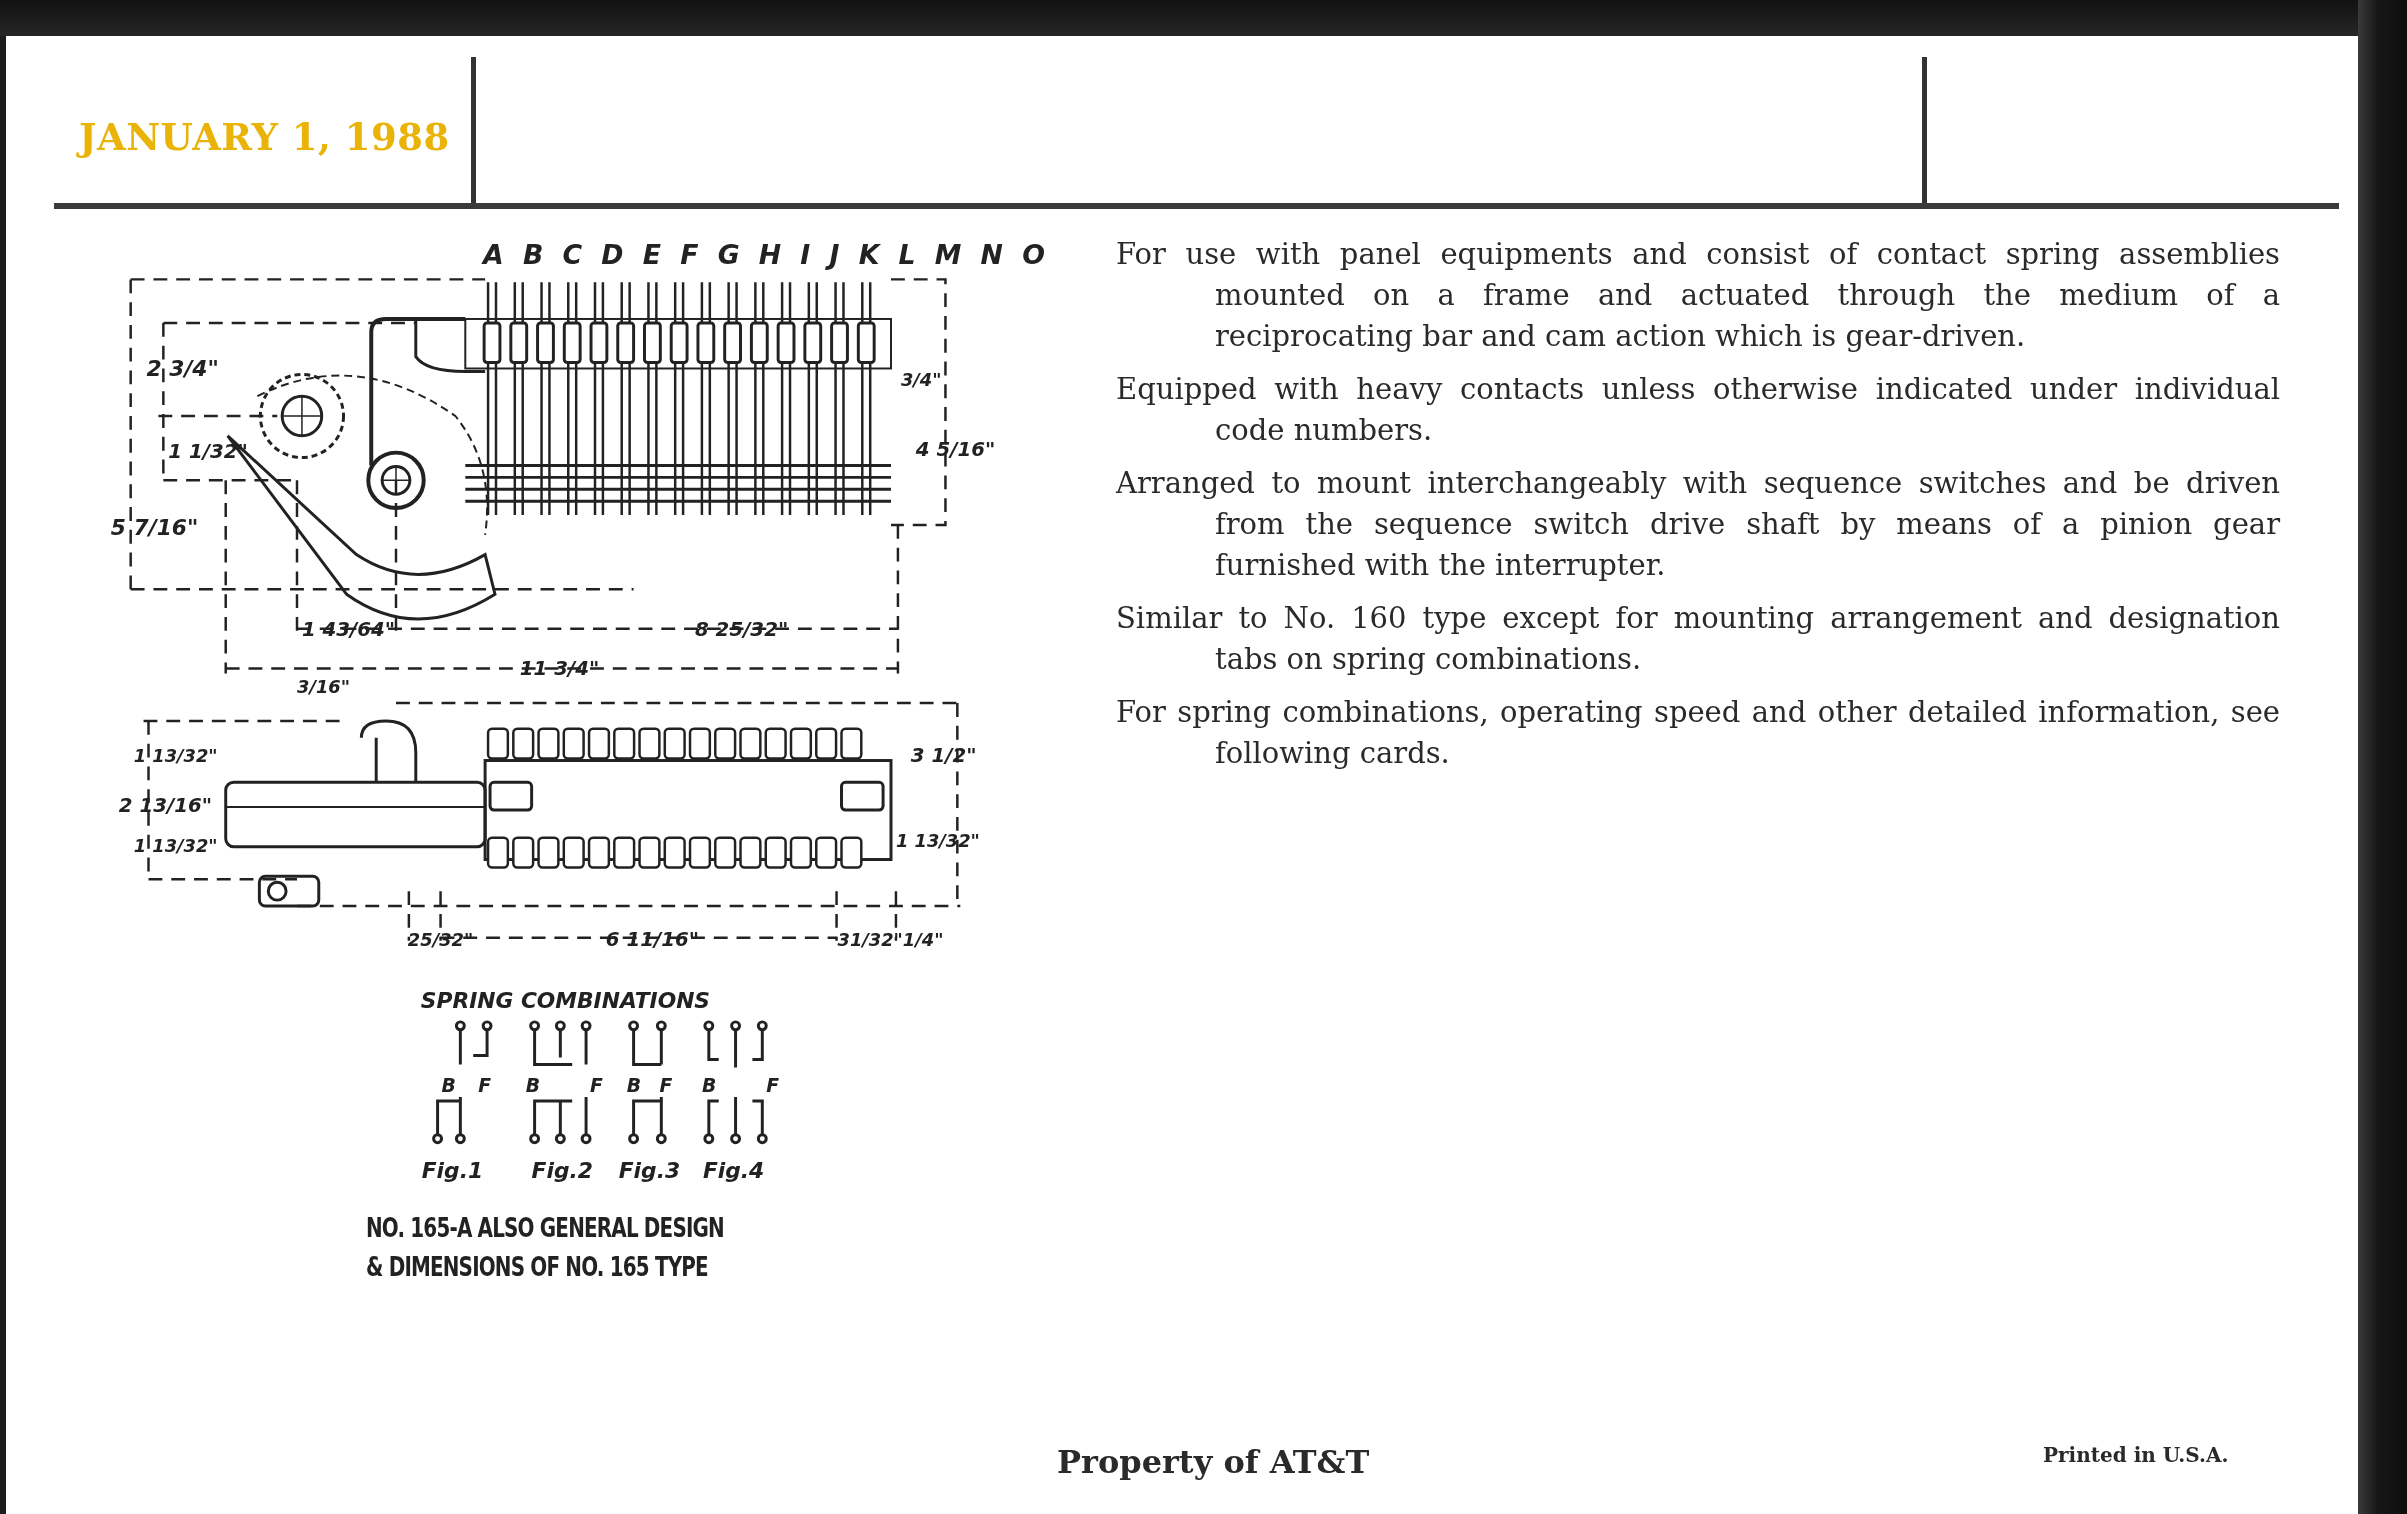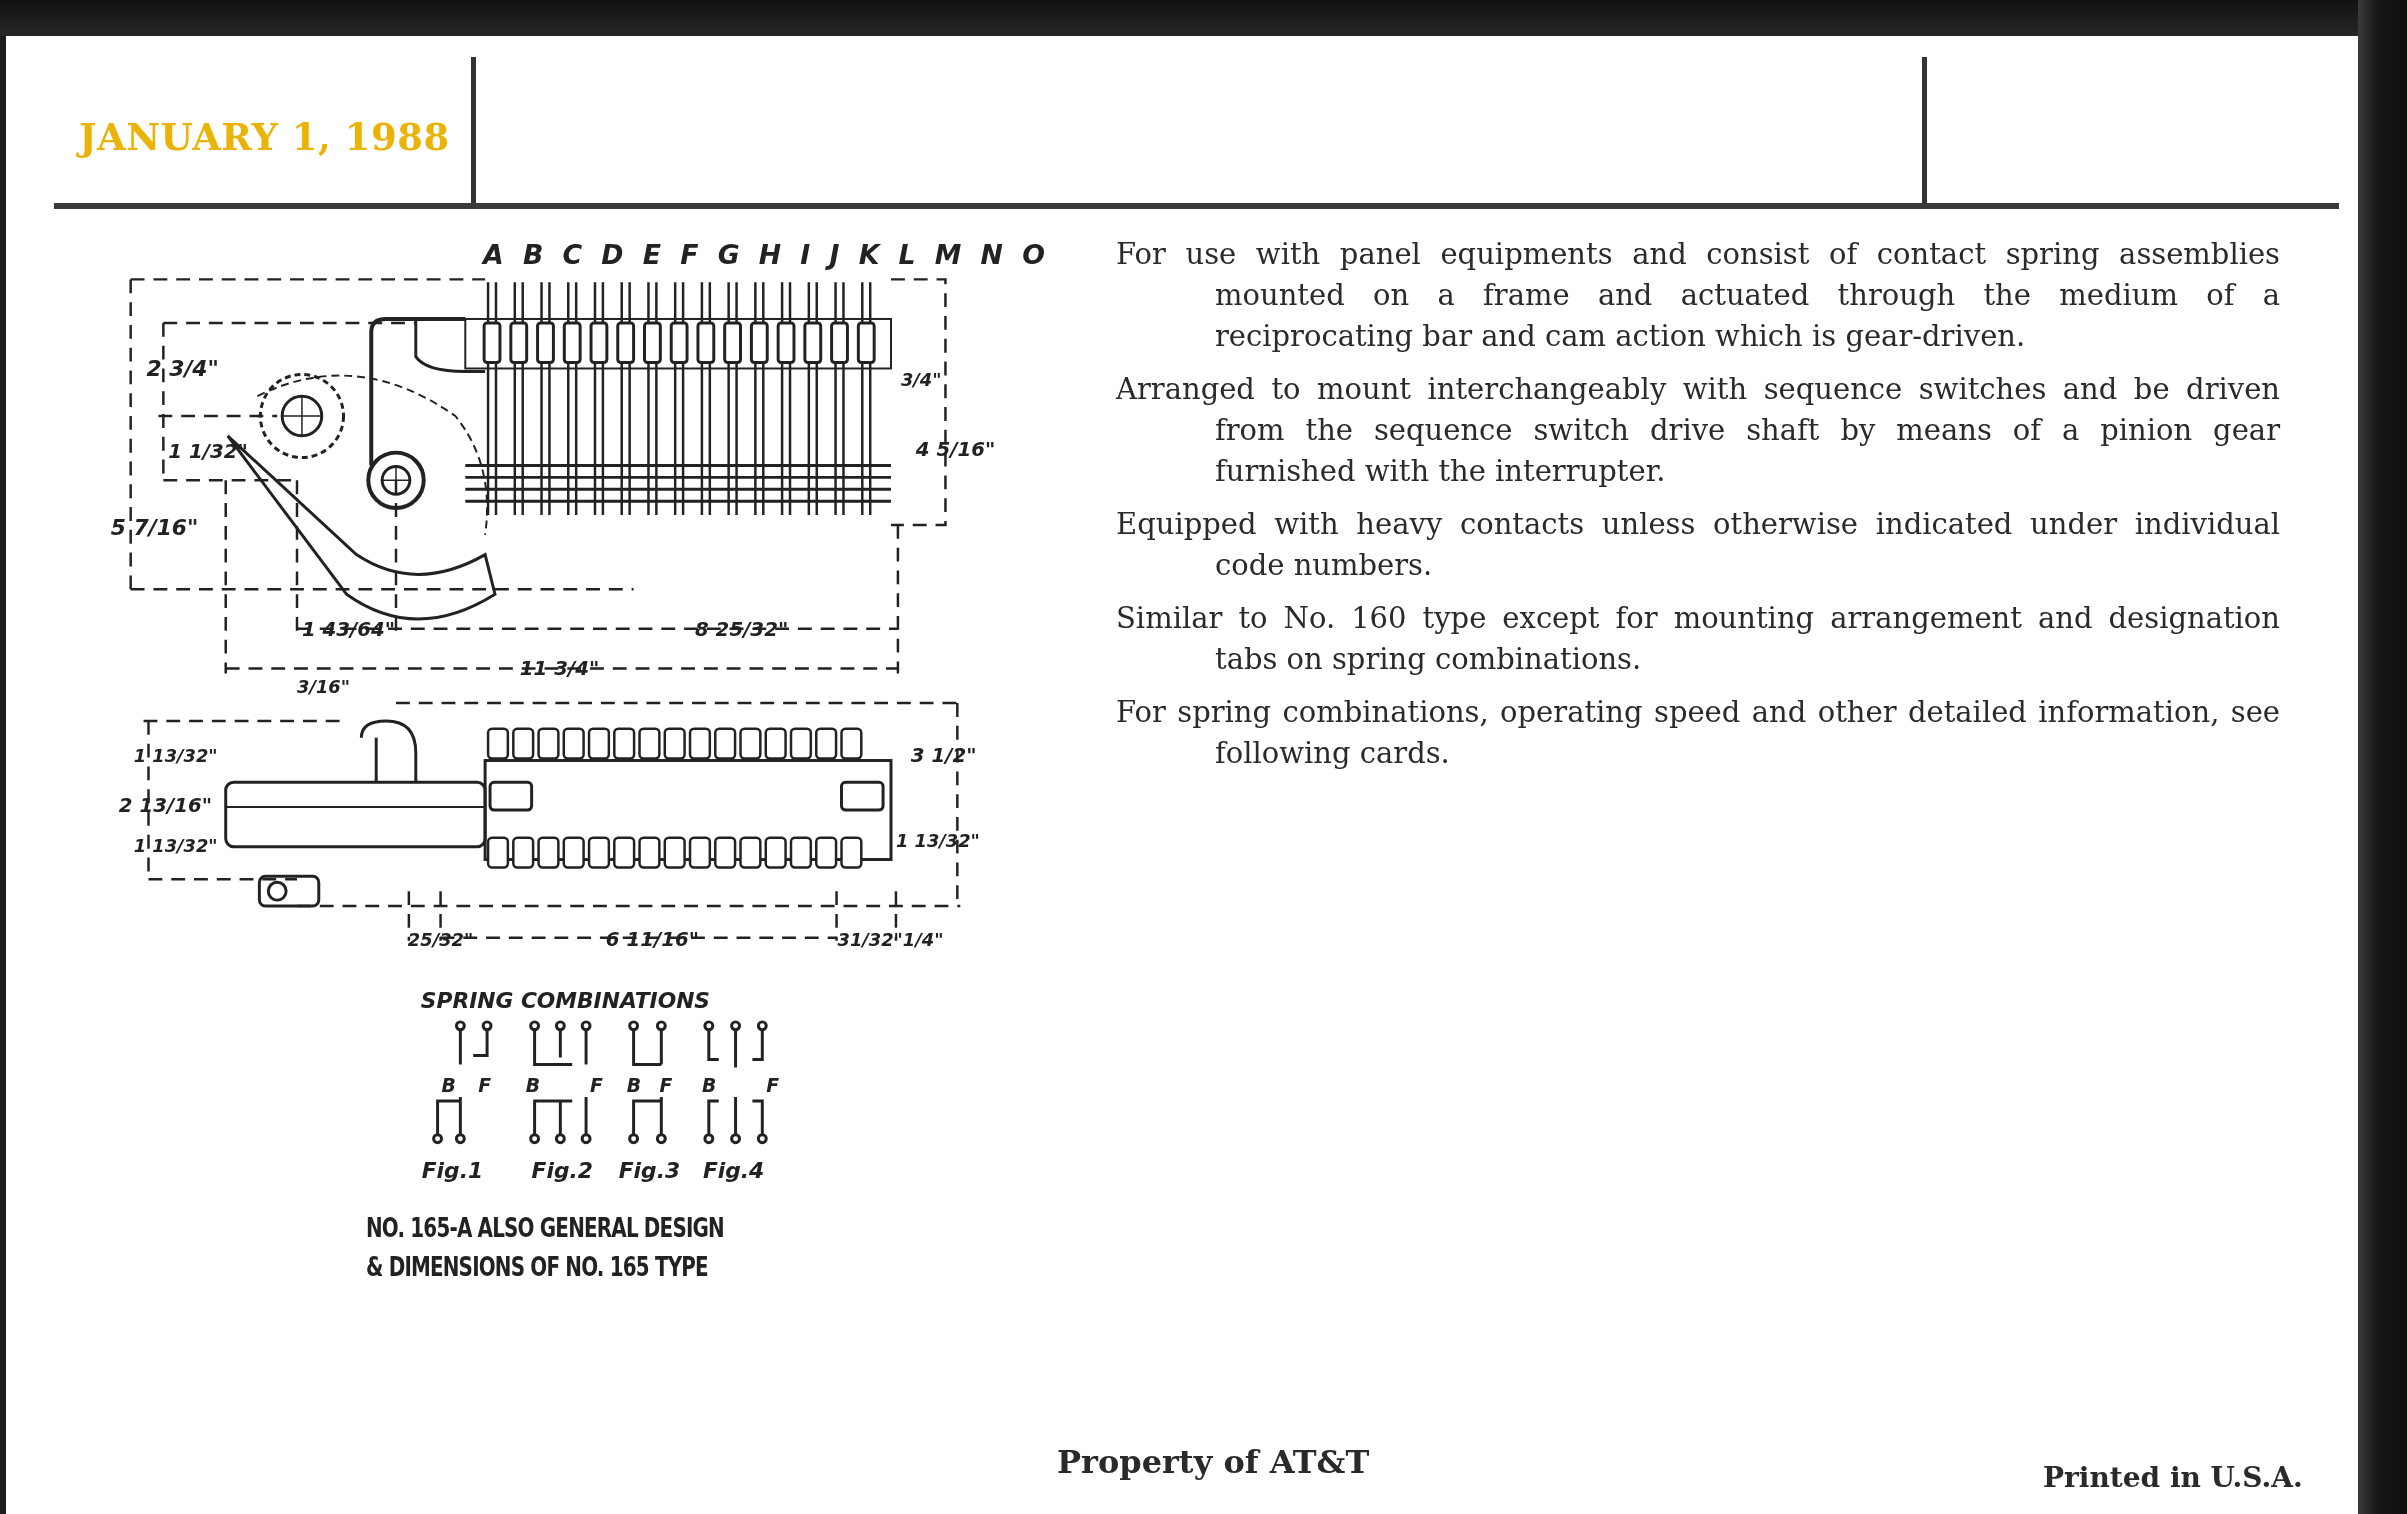--- a/index.html
+++ b/index.html
@@ -42,21 +42,21 @@
     font-size: 29px; line-height: 41px; color: #2a2a2a;
   }
   .para { padding-left: 99px; text-indent: -99px; text-align: justify; margin: 12px; }
 
   .footer-left {
     position: absolute; left: 1057px; top: 1443px;
     font-weight: bold; font-size: 32px; color: #2a2a2a;
   }
   .footer-right {
     position: absolute; left: 2043px; top: 1443px;
-    font-weight: bold; font-size: 28px; color: #2a2a2a; margin-top: 18px;
+    font-weight: bold; font-size: 20px; color: #2a2a2a;
   }
 
   svg text { font-family: "DejaVu Sans", "Liberation Sans", sans-serif; font-style: italic; font-weight: bold; fill: #222; }
   .drawing { position: absolute; left: 0; top: 0; }
   .note {
     position: absolute; left: 366px; font-family: "DejaVu Sans Condensed", "DejaVu Sans", sans-serif;
     font-weight: bold; font-size: 27px; color: #222; letter-spacing: -1px; transform: scaleX(0.82); transform-origin: left;
   }
 </style>
 </head>
@@ -69,22 +69,22 @@
 <div class="vline v1"></div>
 <div class="vline v2"></div>
 <div class="hline"></div>
 
 <div class="date">JANUARY 1, 1988</div>
 <div class="title-block">
 </div>
 
 <div class="body-text">
   <p class="para">For use with panel equipments and consist of contact spring assemblies mounted on a frame and actuated through the medium of a reciprocating bar and cam action which is gear-driven.</p>
+  <p class="para">Equipped with heavy contacts unless otherwise indicated under individual code numbers.</p>
   <p class="para">Arranged to mount interchangeably with sequence switches and be driven from the sequence switch drive shaft by means of a pinion gear furnished with the interrupter.</p>
-  <p class="para">Equipped with heavy contacts unless otherwise indicated under individual code numbers.</p>
   <p class="para">Similar to No. 160 type except for mounting arrangement and designation tabs on spring combinations.</p>
   <p class="para">For spring combinations, operating speed and other detailed information, see following cards.</p>
 </div>
 
 <svg class="drawing" width="1089" height="1327" viewBox="0 0 1100 1340">
   <g stroke="#222" fill="none" stroke-width="3">
 
     <g>
 
       <g stroke-dasharray="14 9" stroke-width="2.5">

